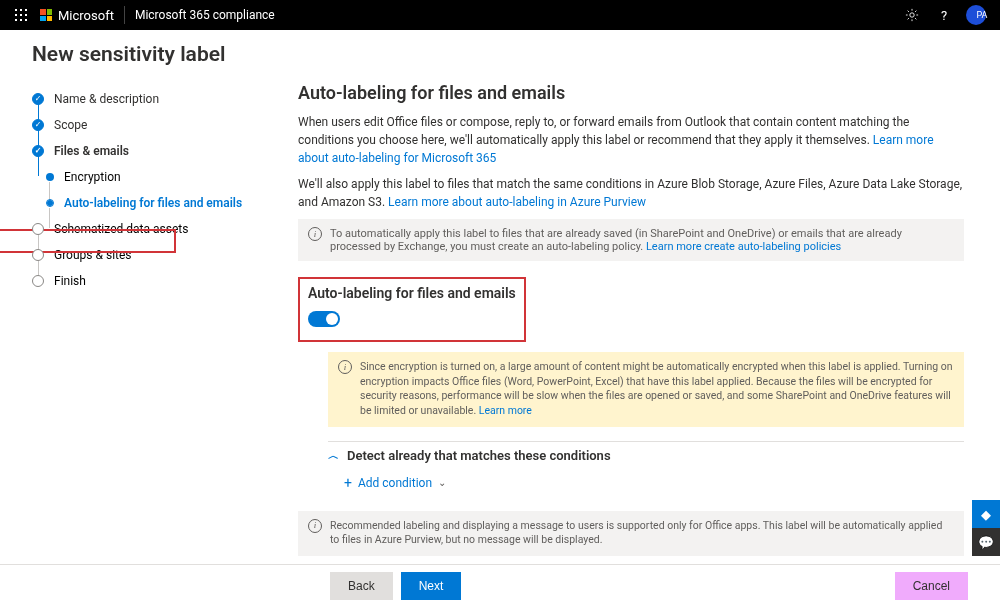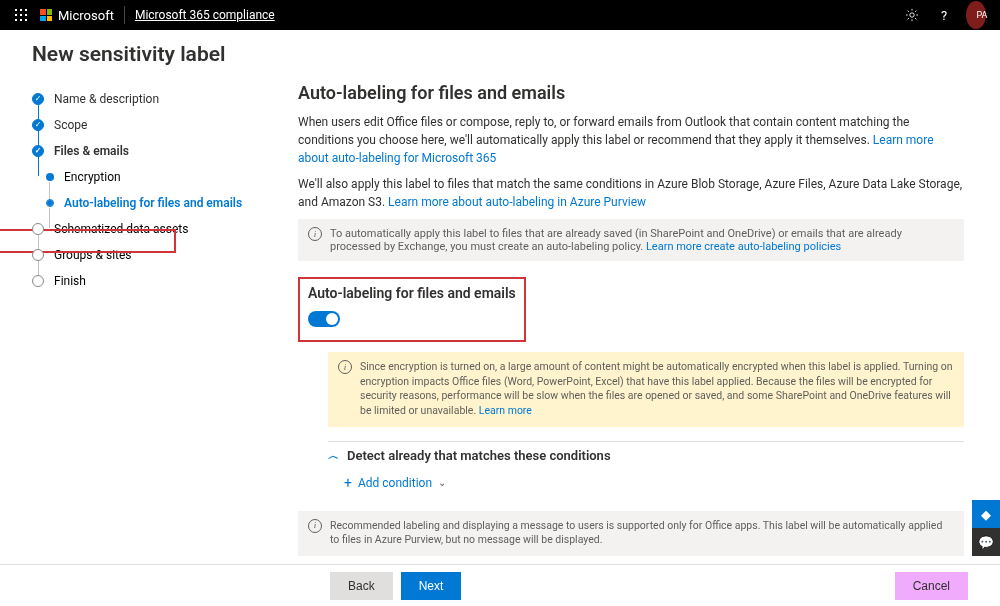--- a/index.html
+++ b/index.html
@@ -7,24 +7,24 @@
   
   .topbar { height: 30px; background: #000; display: flex; align-items: center; padding: 0 8px; color: #fff; }
   .waffle { width: 26px; height: 30px; display:flex; align-items:center; justify-content:center; }
   .ms-logo { display:flex; align-items:center; gap:6px; margin-left:6px; }
   .ms-logo-sq { width:12px; height:12px; display:grid; grid-template-columns:1fr 1fr; grid-template-rows:1fr 1fr; gap:1px; }
   .ms-logo-sq div:nth-child(1){background:#f25022;}
   .ms-logo-sq div:nth-child(2){background:#7fba00;}
   .ms-logo-sq div:nth-child(3){background:#00a4ef;}
   .ms-logo-sq div:nth-child(4){background:#ffb900;}
   .brand-separator { width:1px; height:18px; background:#444; margin:0 10px; }
-  .topbar-title { font-size: 12px; text-decoration: underline; }
+  .topbar-title { font-size: 12px; }
   .topbar-spacer { flex:1; }
   .topbar-icon { width:32px; height:30px; display:flex; align-items:center; justify-content:center; color:#fff; }
-  .avatar-circle { width:20px; height:28px; border-radius:50%; background:#7f1d1d; display:flex; align-items:center; justify-content:center; font-size:9px; color:#fff;padding-left:12px; }
+  .avatar-circle { width:20px; height:20px; border-radius:50%; background:#1d4ed8; display:flex; align-items:center; justify-content:center; font-size:9px; color:#fff;padding-left:12px; }
 
   .page-header { padding: 12px 32px 8px; font-size: 21px; font-weight: 600; }
 
   .content-wrap { display:flex; height: calc(606px - 30px - 42px - 42px); }
   
   .wizard-nav { width: 290px; padding: 12px 0 0 32px; }
   .step { display:flex; align-items:center; gap:10px; position:relative; padding: 6px 0; }
   .step-line { position:absolute; left:6px; top:18px; bottom:-12px; width:1px; background:#c8c6c4; }
   .step:last-child .step-line { display:none; }
   .step-circle { width:12px; height:12px; border-radius:50%; border:1px solid #8a8886; background:#fff; flex-shrink:0; display:flex; align-items:center; justify-content:center; z-index:1; position:relative; }

